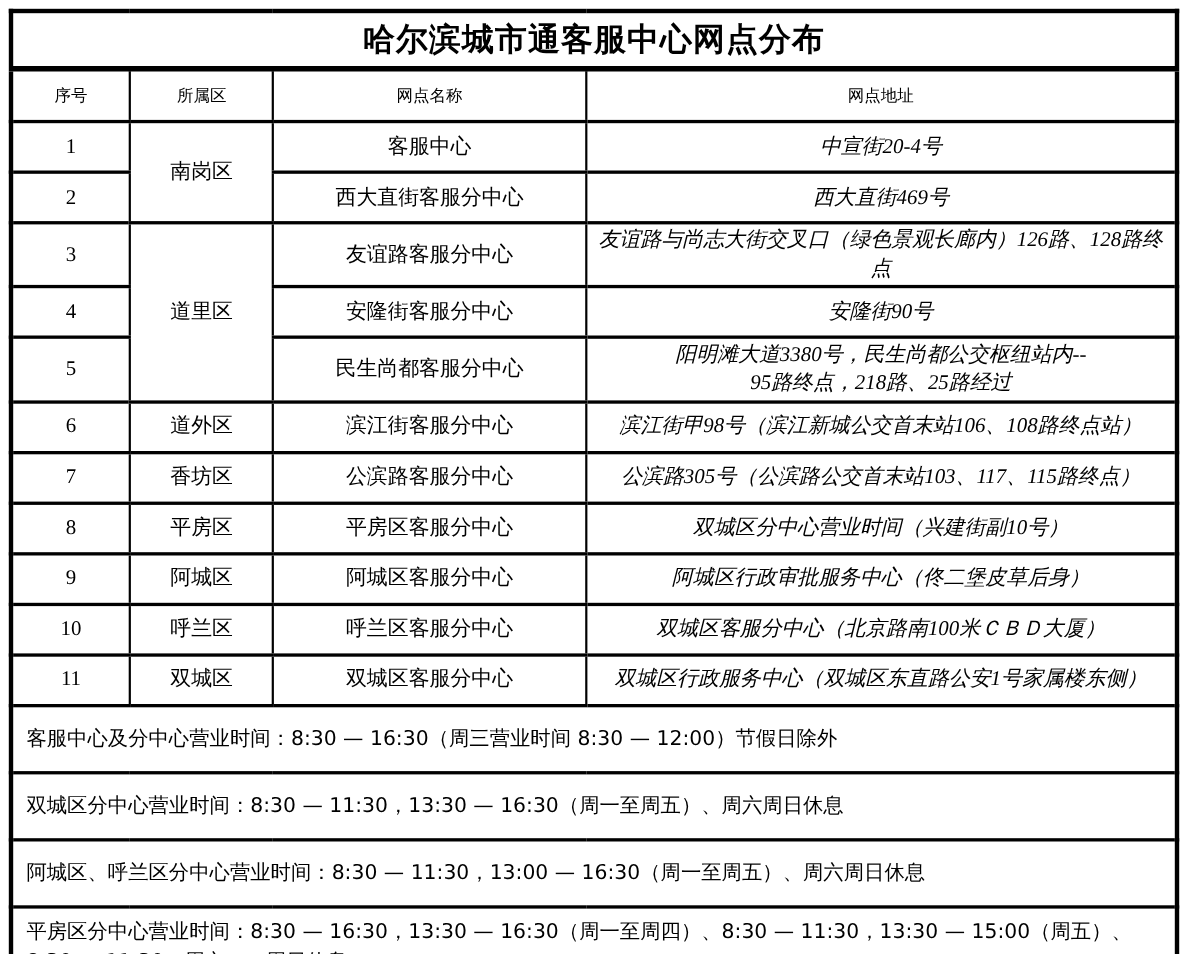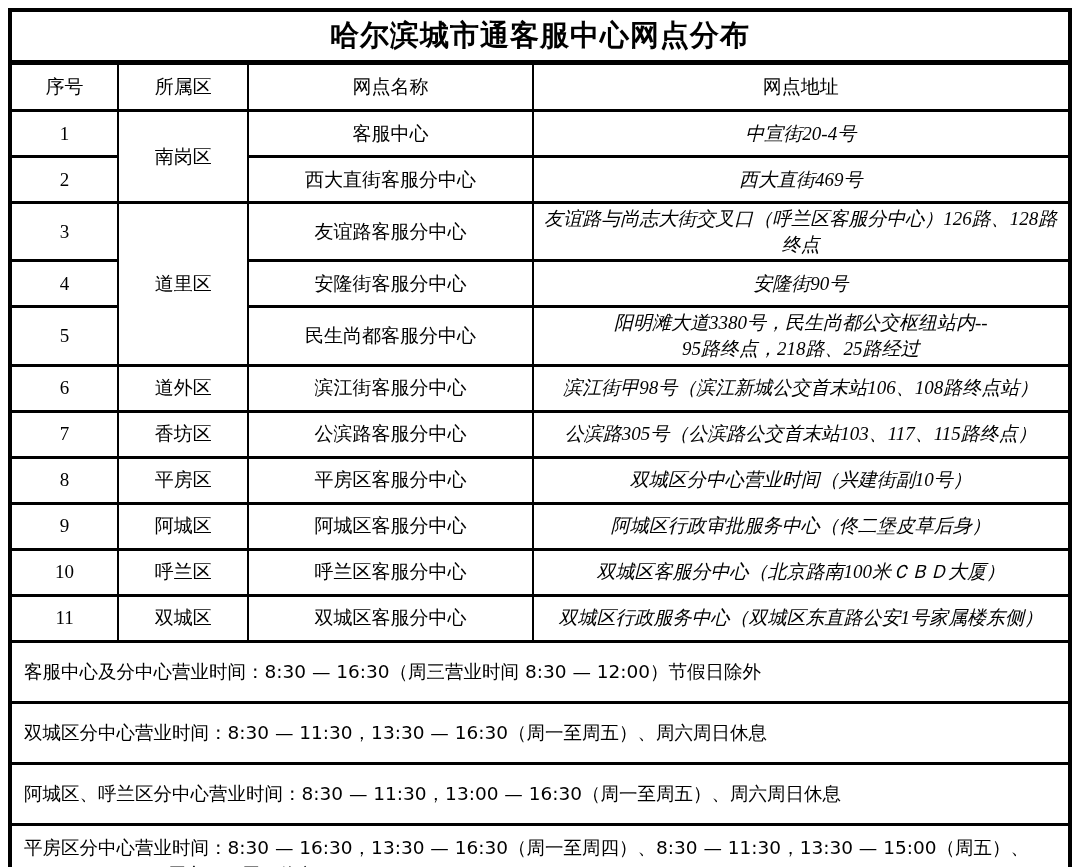--- a/index.html
+++ b/index.html
@@ -39,21 +39,21 @@
     border-bottom-width: 5px;
     font-family: "Liberation Sans", sans-serif;
     font-weight: bold;
     font-size: 29px;
     letter-spacing: 1px;
   }
   .header-row th {
     height: 40px;
     font-family: Liberation Mono, monospace;
     font-weight: normal;
-    font-size: 19px;
+    font-size: 15px;
   }
   tbody tr.data-row {
     height: 46px;
   }
   tbody td {
     font-family: "Liberation Serif", serif;
     font-size: 19px;
     line-height: 1.35;
   }
   td.addr-cell {
@@ -100,21 +100,21 @@
         </tr>
         <tr class="data-row">
           <td class="no-cell">2</td>
           <td class="name-cell">西大直街客服分中心</td>
           <td class="addr-cell">西大直街469号</td>
         </tr>
         <tr class="data-row">
           <td class="no-cell">3</td>
           <td class="district-cell" rowspan="3">道里区</td>
           <td class="name-cell">友谊路客服分中心</td>
-          <td class="addr-cell">友谊路与尚志大街交叉口（呼兰区客服分中心）126路、128路终点</td>
+          <td class="addr-cell">友谊路与尚志大街交叉口（绿色景观长廊内）126路、128路终点</td>
         </tr>
         <tr class="data-row">
           <td class="no-cell">4</td>
           <td class="name-cell">安隆街客服分中心</td>
           <td class="addr-cell">安隆街90号</td>
         </tr>
         <tr class="data-row">
           <td class="no-cell">5</td>
           <td class="name-cell">民生尚都客服分中心</td>
           <td class="addr-cell">阳明滩大道3380号，民生尚都公交枢纽站内--

